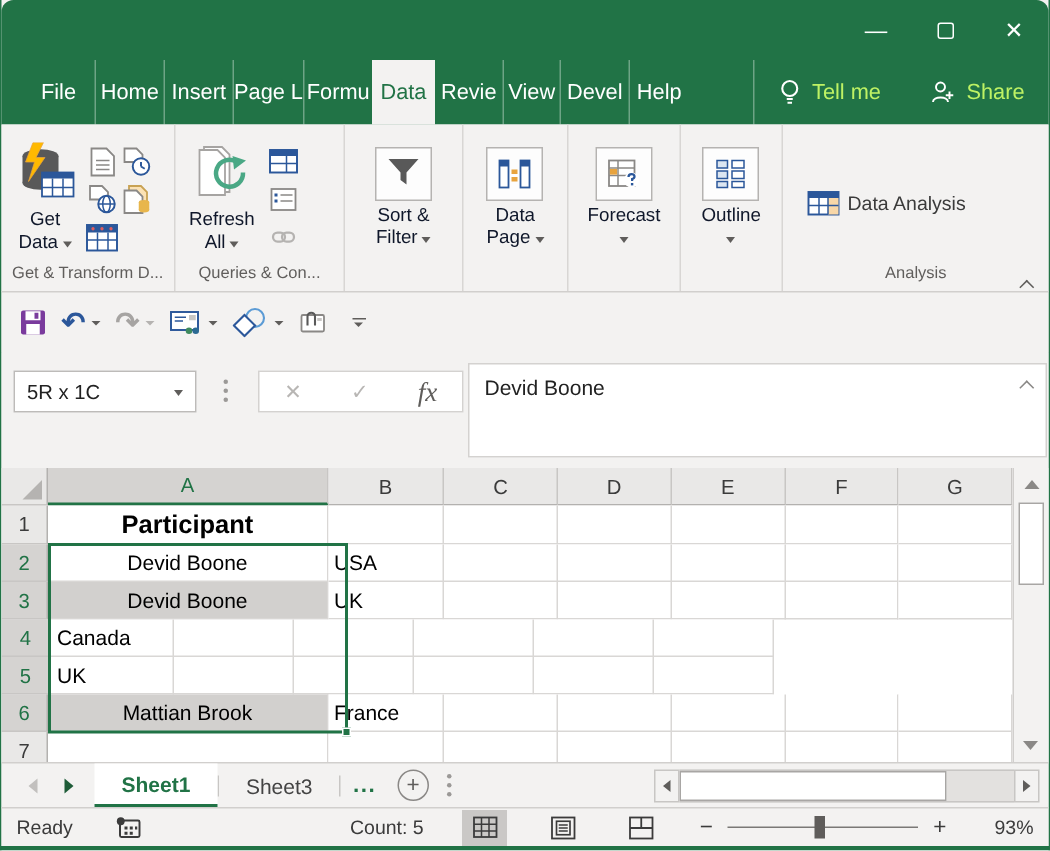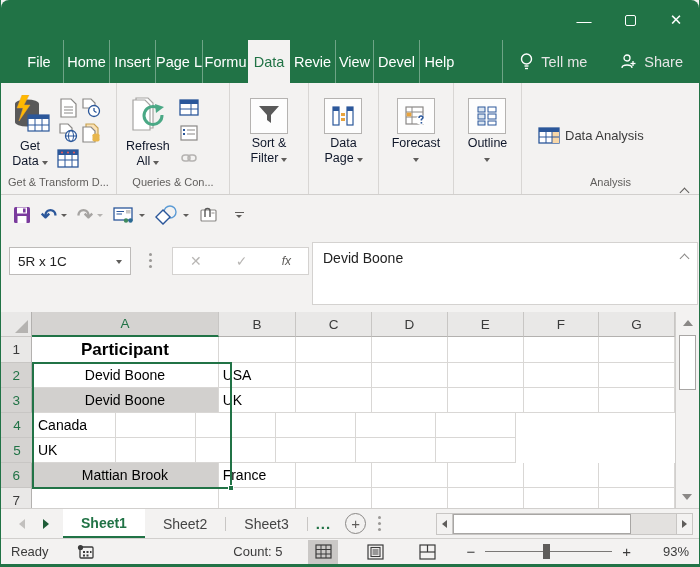--- a/index.html
+++ b/index.html
@@ -11,21 +11,21 @@
   .win-btn { width:46px; height:40px; display:flex; align-items:center; justify-content:center; color:#fff; font-size:15px; }
   .max-box { width:11px; height:11px; border:1.4px solid #fff; border-radius:2px; display:inline-block; }
 
   
   .tabrow { height:43px; background:#217346; display:flex; align-items:stretch; color:#fff; font-size:14.5px; }
   .rtab { display:flex; align-items:center; justify-content:center; padding:0 2px; overflow:hidden; white-space:nowrap; border-left:1px solid rgba(255,255,255,.35); }
   .rtab.first { border-left:none; margin-left:14px; width:48px; }
   .rtab.active { background:#f3f2f1; color:#217346; border-left:none; }
   .rtab.after-active { border-left:none; }
   .tab-right { margin-left:auto; display:flex; align-items:center; border-left:1px solid rgba(255,255,255,.35); }
-  .tellme, .share { display:flex; align-items:center; gap:7px; padding:0 16px; color:#e5e5e5; font-size:14.5px; height:100%; }
+  .tellme, .share { display:flex; align-items:center; gap:7px; padding:0 16px; color:#bef264; font-size:14.5px; height:100%; }
   .share { border-left:1px solid rgba(255,255,255,.0); }
 
   
   .ribbon { height:112px; background:#f3f2f1; border-bottom:1px solid #d1cfcd; display:flex; position:relative; }
   .rgroup { display:flex; flex-direction:column; border-right:1px solid #d8d6d4; padding:4px 4px 2px 4px; position:relative; }
   .rgroup-content { flex:1; display:flex; align-items:center; }
   .rgroup-label { height:16px; font-size:11px; color:#605e5c; text-align:center; white-space:nowrap; overflow:hidden; }
   .bigbtn { display:flex; flex-direction:column; align-items:center; font-size:12.5px; color:#0f172a; padding:2px 5px; }
   .bigbtn .lbl { line-height:15px; white-space:nowrap; }
   .caret { width:0; height:0; border-left:3.5px solid transparent; border-right:3.5px solid transparent; border-top:4px solid #5f5d5b; display:inline-block; margin-left:3px; }
@@ -46,21 +46,21 @@
   .qat-more { display:flex; flex-direction:column; align-items:center; gap:2px; margin-left:6px; }
   .qat-more .bar { width:9px; height:1.6px; background:#5f5d5b; }
 
   
   .formula-row { height:77px; background:#f3f2f1; position:relative; }
   .namebox { position:absolute; left:8px; top:12px; width:122px; height:28px; background:#fff; border:1px solid #bdbbb9; display:flex; align-items:center; font-size:13.5px; color:#222; padding-left:8px; }
   .namebox .nb-caret { position:absolute; right:8px; top:12px; width:0; height:0; border-left:3.5px solid transparent; border-right:3.5px solid transparent; border-top:4px solid #5f5d5b; }
   .vdots { position:absolute; width:3px; height:3px; border-radius:50%; background:#9b9997; box-shadow:0 6px 0 #9b9997, 0 12px 0 #9b9997; }
   .fx-box { position:absolute; left:171px; top:12px; width:137px; height:28px; background:#fff; border:1px solid #d4d2d0; display:flex; align-items:center; justify-content:space-around; }
   .fx-x, .fx-check { color:#b8b6b4; font-size:14px; }
-  .fx-fx { font-family:Liberation Sans, sans-serif; font-style:italic; color:#5f5d5b; font-size:12px; }
+  .fx-fx { font-family:Liberation Serif, serif; font-style:italic; color:#5f5d5b; font-size:18px; }
   .formula-input { position:absolute; left:311px; top:7px; right:1px; height:63px; background:#fff; border:1px solid #d4d2d0; font-size:14px; color:#222; padding:7px 24px 0 10px; }
   .fb-chev { position:absolute; right:9px; top:12px; width:7px; height:7px; border-left:1.6px solid #8a8886; border-top:1.6px solid #8a8886; transform:rotate(45deg); }
 
   
   .grid-wrap { height:196px; background:#fff; position:relative; overflow:hidden; }
   .grid { position:absolute; left:0; top:0; right:24px; bottom:0; overflow:hidden; }
   .grow { display:flex; }
   .gc { border-right:1px solid #d9d7d5; border-bottom:1px solid #d9d7d5; background:#fff; font-size:14px; color:#000; display:flex; align-items:center; overflow:hidden; white-space:nowrap; }
   .hdr { background:#e9e8e7; border-right:1px solid #c8c6c4; border-bottom:1px solid #b3b1af; color:#3b3b3b; font-size:13.5px; justify-content:center; }
   .hdr.sel { background:#d5d3d1; color:#217346; border-bottom:2px solid #217346; }
@@ -540,21 +540,20 @@
       <span class="tri-down"></span>
     </div>
   </div>
 
   <div class="sheetbar">
     <div class="nav-arrows">
       <span class="tri-l"></span>
       <span class="tri-r"></span>
     </div>
     <div class="sheettab active">Sheet1</div>
-    <div class="sheettab">Sheet2</div>
     <span class="tab-sep"></span>
     <div class="sheettab">Sheet3</div>
     <span class="tab-sep"></span>
     <div class="more-sheets">...</div>
     <div class="add-sheet">
         <span>+</span>
       </div>
     <span class="sb-dots"></span>
     <div class="hscroll">
       <div class="hs-btn">

